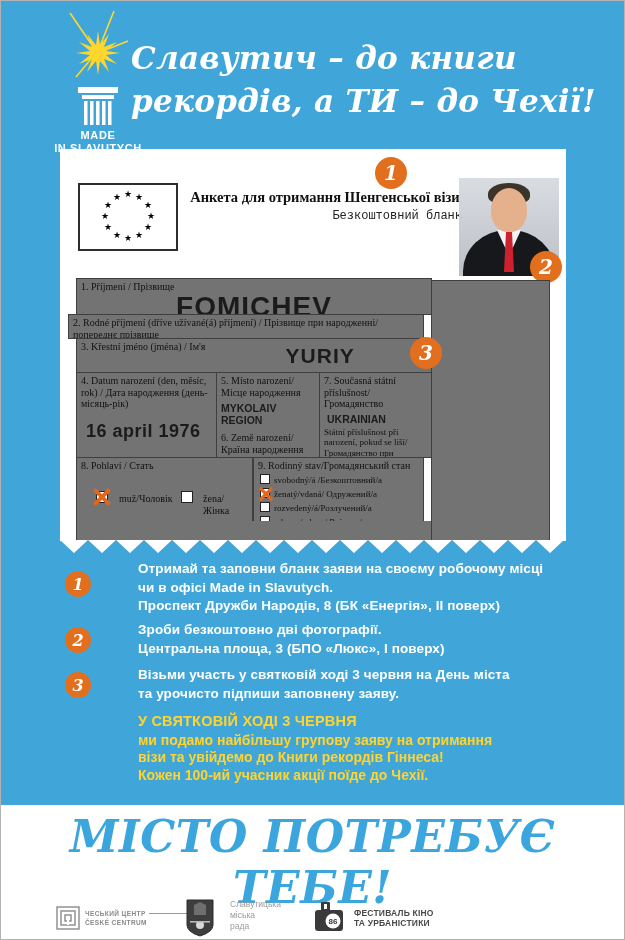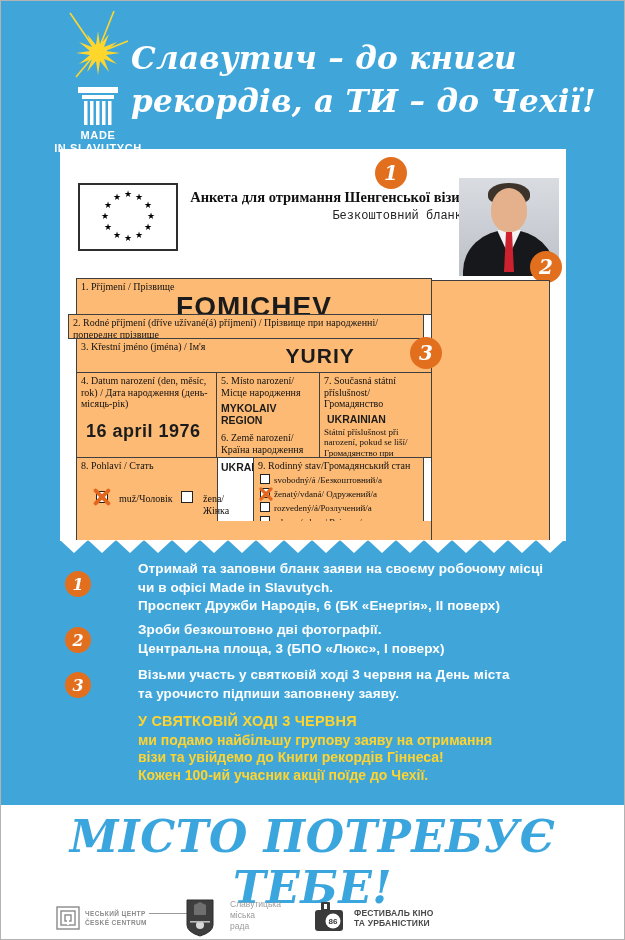--- a/index.html
+++ b/index.html
@@ -30,21 +30,21 @@
 
   
   .photo{position:absolute;left:399px;top:29px;width:100px;height:98px;background:linear-gradient(#d9dce1,#bcc0c7);overflow:hidden}
   .ph-head{position:absolute;left:32px;top:10px;width:36px;height:44px;background:#e5b18c;border-radius:50% 50% 46% 46%}
   .ph-hair{position:absolute;left:29px;top:5px;width:42px;height:22px;background:#3c342b;border-radius:50% 50% 40% 40%}
   .ph-suit{position:absolute;left:4px;top:52px;width:92px;height:46px;background:#17181c;border-radius:48% 48% 0 0/90% 90% 0 0}
   .ph-shirt{position:absolute;left:38px;top:52px;width:24px;height:26px;background:#f2f3f5;clip-path:polygon(0 0,100% 0,50% 100%)}
   .ph-tie{position:absolute;left:45px;top:54px;width:10px;height:40px;background:#cd2130;clip-path:polygon(20% 0,80% 0,100% 100%,0 100%)}
 
   
-  .cell{position:absolute;border:1px solid #3f3f3f;background:#fdba74}
+  .cell{position:absolute;border:1px solid #3f3f3f;background:#737373}
   .flabel{font-family:"Liberation Serif",serif;font-size:10px;color:#111;line-height:11.5px;padding:2px 4px;display:block}
   .fnote{font-family:"Liberation Serif",serif;font-size:9px;color:#111;line-height:10.5px;padding:1px 4px;display:block}
   .fval{font-family:"Liberation Sans",sans-serif;font-weight:700;color:#1b1b1b}
   .vcenter{display:block;text-align:center}
   .cb{position:absolute;width:12px;height:12px;border:1.5px solid #222;background:#fff}
   .cbs{display:inline-block;width:10px;height:10px;border:1.2px solid #222;background:#fff;margin-right:4px;vertical-align:-1px;flex:0 0 auto}
   .xm{position:absolute;width:20px;height:20px;pointer-events:none}
   .xm::before,.xm::after{content:"";position:absolute;left:-1px;top:8px;width:22px;height:4px;border-radius:2px;background:#e2671d}
   .xm::before{transform:rotate(45deg)}
   .xm::after{transform:rotate(-45deg)}
@@ -156,21 +156,21 @@
         <span class="fval" style="font-size:10.5px;padding:2px 4px;display:block">MYKOLAIV REGION</span>
         <span class="flabel" style="margin-top:2px">6. Země narození/ Країна народження</span>
         <span class="fval" style="font-size:10.5px;padding:4px 4px;display:block">UKRAINE</span>
       </div>
       <div class="cell" style="left:259px;top:223px;width:113px;height:86px">
         <span class="flabel">7. Současná státní příslušnost/ Громадянство</span>
         <span class="fval" style="font-size:10.5px;padding:1px 7px;display:block">UKRAINIAN</span>
         <span class="fnote">Státní příslušnost při narození, pokud se liší/Громадянство при народженні, якщо відмінне від теперішнього:</span>
       </div>
 
-      <div class="cell" style="left:16px;top:308px;width:142px;height:65px">
+      <div class="cell" style="left:16px;top:308px;width:177px;height:65px">
         <span class="flabel">8. Pohlaví / Стать</span>
         <span class="cb" style="left:19px;top:33px"></span>
         <span class="xm" style="left:15px;top:29px"></span>
         <span class="flabel" style="position:absolute;left:38px;top:33px">muž/Чоловік</span>
         <span class="cb" style="left:104px;top:33px"></span>
         <span class="flabel" style="position:absolute;left:122px;top:33px">žena/ Жінка</span>
       </div>
       <div class="cell" style="left:193px;top:308px;width:171px;height:65px">
         <span class="flabel">9. Rodinný stav/Громадянський стан</span>
         <div class="opt">
@@ -203,21 +203,21 @@
     </div>
 
     <svg class="zig" viewBox="0 0 506 14" preserveAspectRatio="none">
       <path fill="#ffffff" d="M0 0 L14 13 L28 0 L42 13 L56 0 L70 13 L84 0 L98 13 L112 0 L126 13 L140 0 L154 13 L168 0 L182 13 L196 0 L210 13 L224 0 L238 13 L252 0 L266 13 L280 0 L294 13 L308 0 L322 13 L336 0 L350 13 L364 0 L378 13 L392 0 L406 13 L420 0 L434 13 L448 0 L462 13 L476 0 L490 13 L504 0 L506 0 Z"></path>
     </svg>
 
     <div class="badge b26" style="left:64px;top:570px">1</div>
     <div class="stext" style="top:559px">
       <span style="display:block">Отримай та заповни бланк заяви на своєму робочому місці</span>
       <span style="display:block">чи в офісі Made in Slavutych.</span>
-      <span style="display:block">Проспект Дружби Народів, 6 (БК «Енергія», II поверх)</span>
+      <span style="display:block">Проспект Дружби Народів, 8 (БК «Енергія», II поверх)</span>
     </div>
 
     <div class="badge b26" style="left:64px;top:626px">2</div>
     <div class="stext" style="top:620px">
       <span style="display:block">Зроби безкоштовно дві фотографії.</span>
       <span style="display:block">Центральна площа, 3 (БПО «Люкс», I поверх)</span>
     </div>
 
     <div class="badge b26" style="left:64px;top:671px">3</div>
     <div class="stext" style="top:665px">

